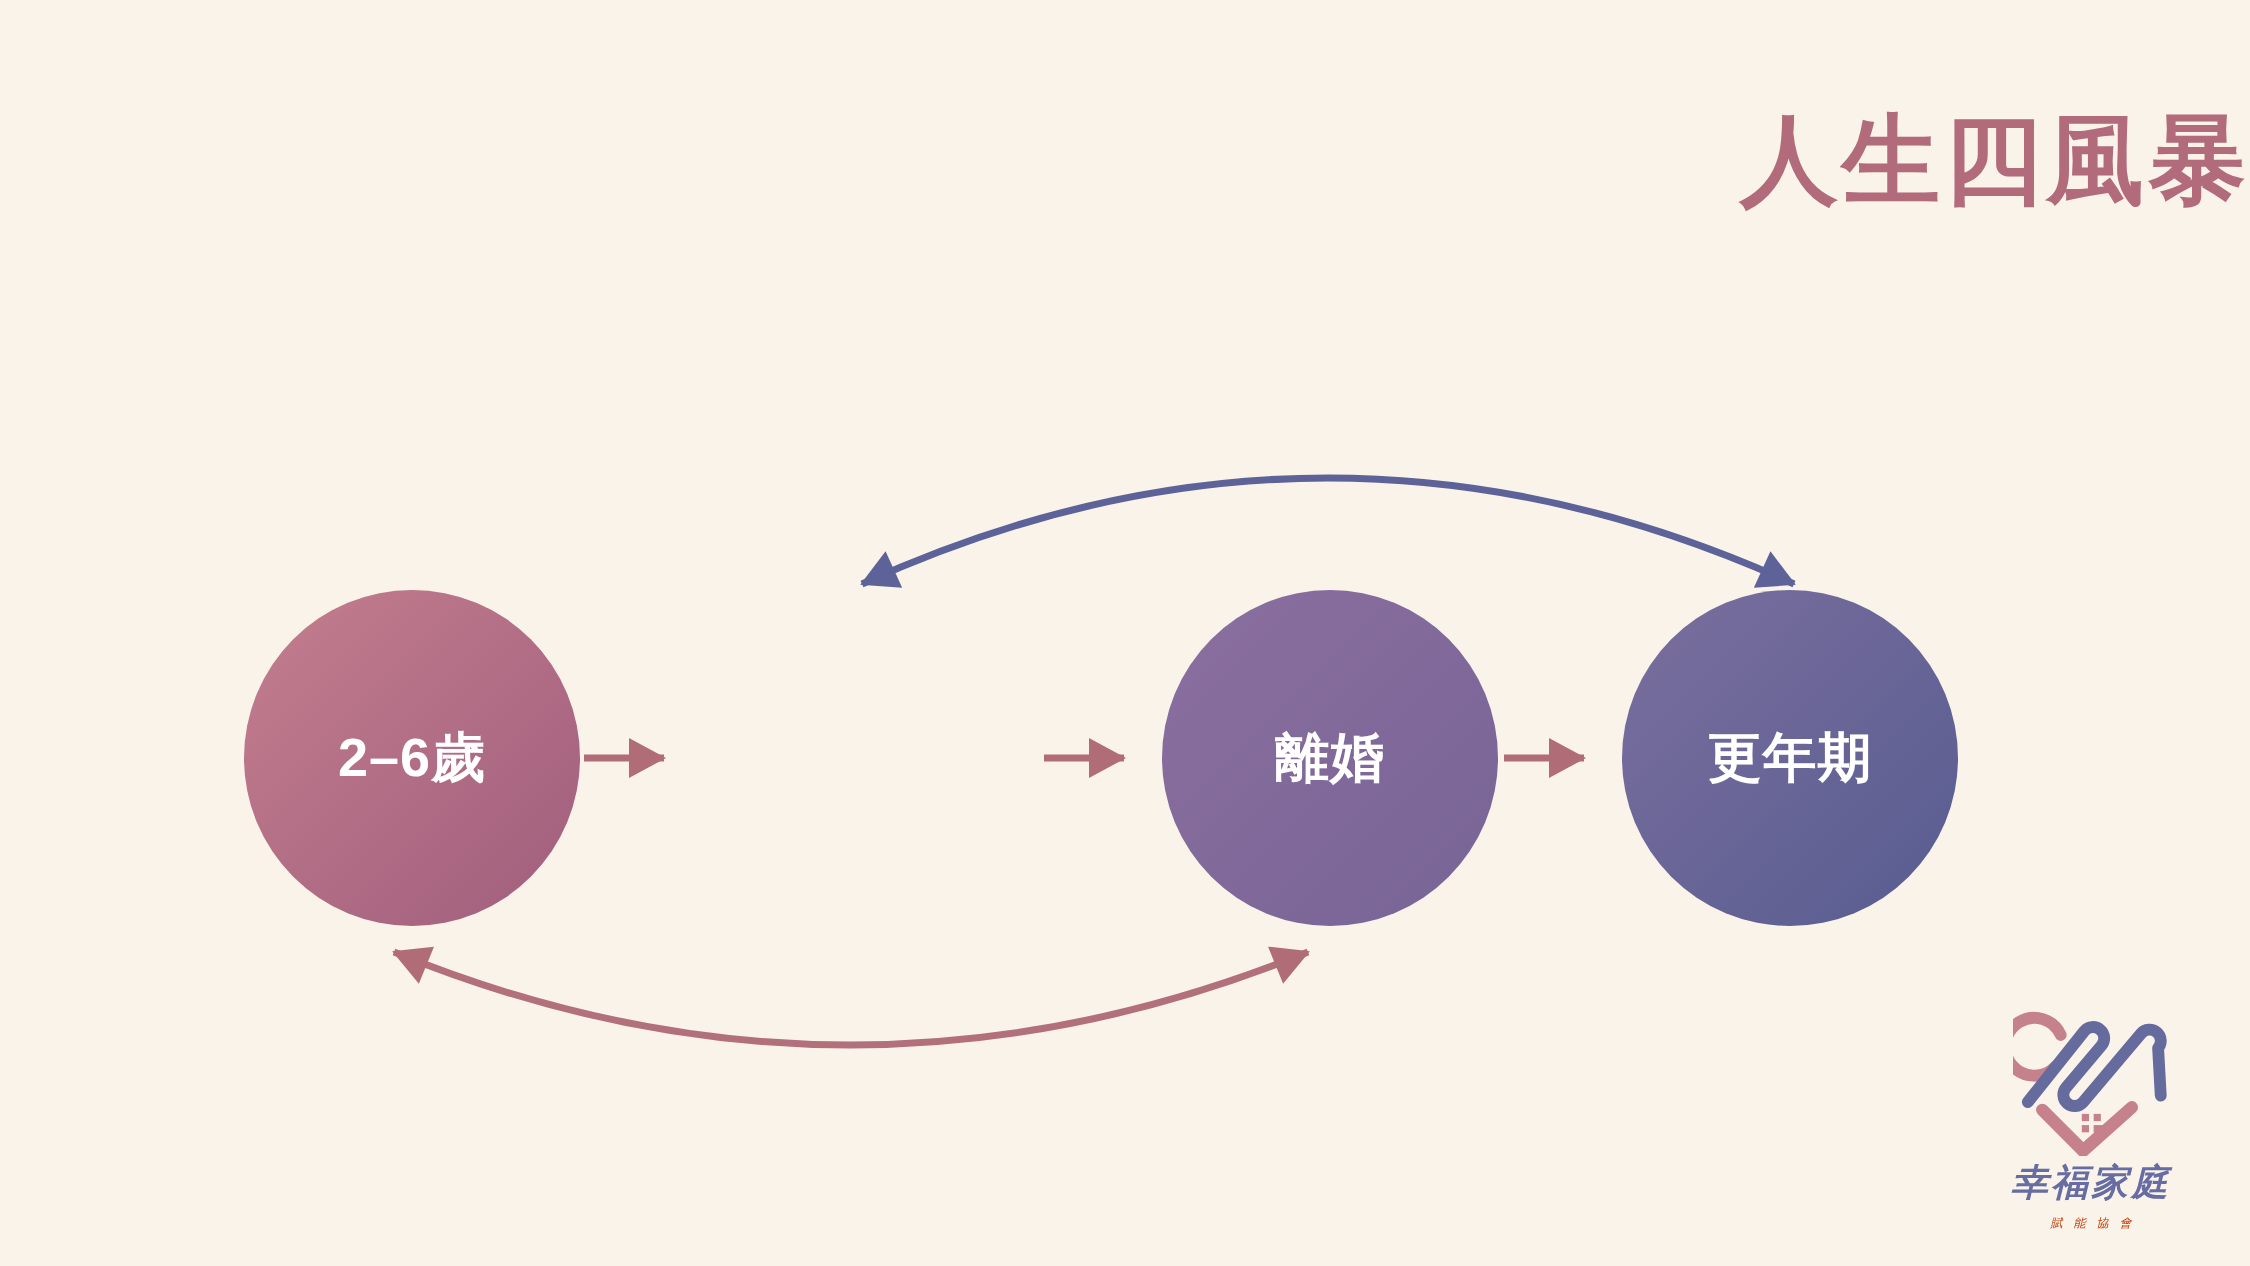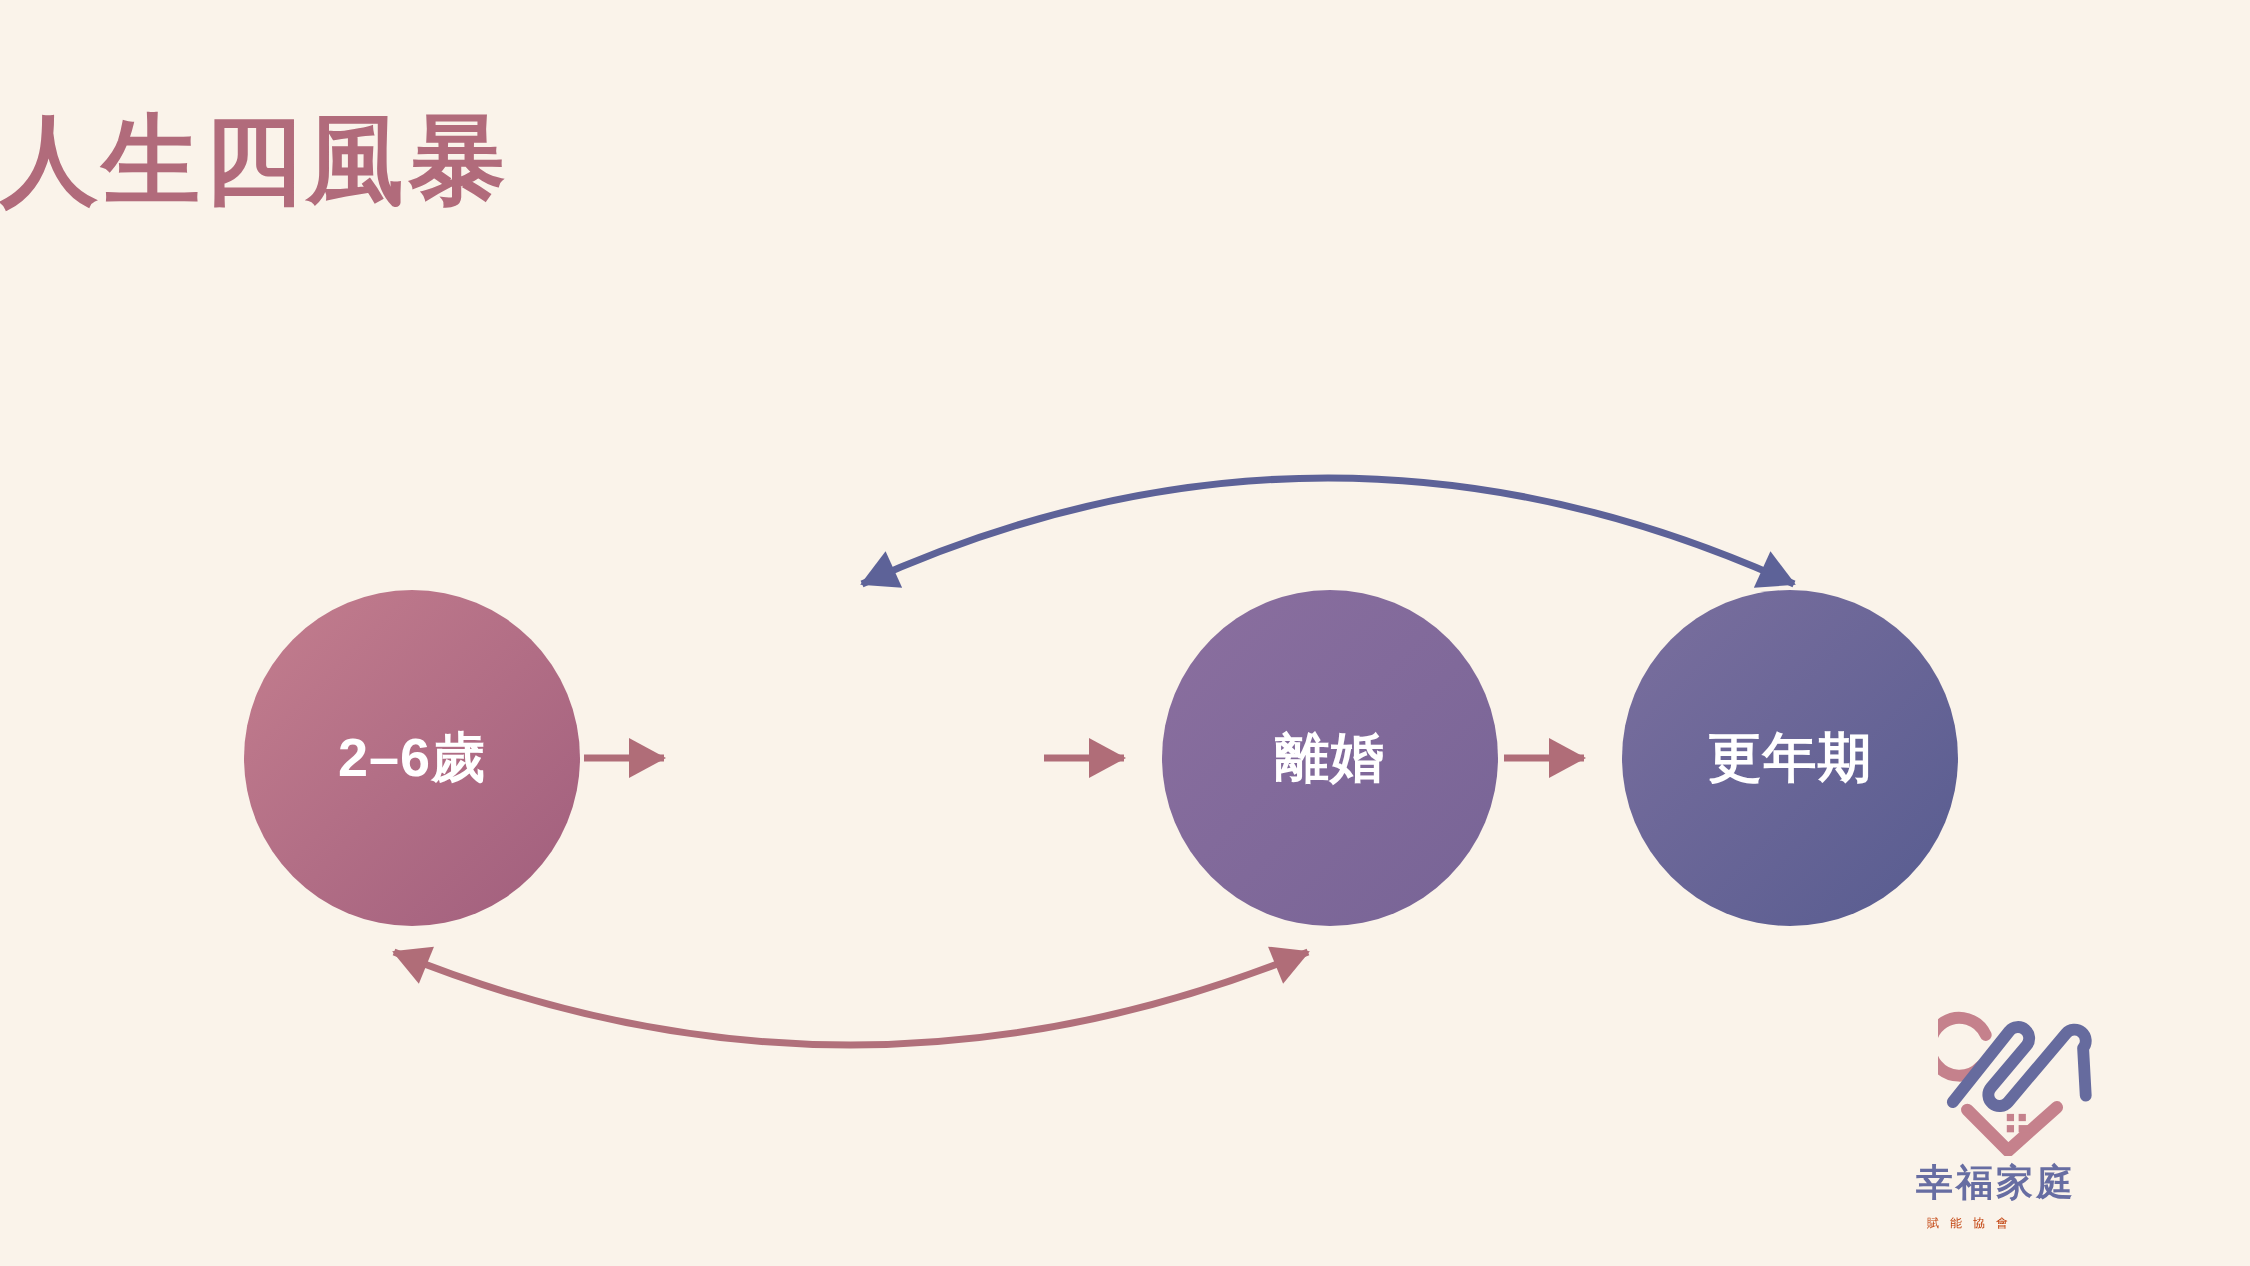--- a/index.html
+++ b/index.html
@@ -5,42 +5,44 @@
   html,body{margin:0;padding:0;}
   .slide{
     position:relative;
     width:2250px;height:1266px;
     background:#faf3ea;
     overflow:hidden;
     font-family:"Liberation Sans", sans-serif;
   }
   .title{
     position:absolute;top:96px;left:0;width:100%;
-    text-align:left;
+    text-align:right;
     font-size:98px;font-weight:700;letter-spacing:4px;
     color:#b16b7b;margin:0;
   }
   .subtitle{
     position:absolute;top:268px;left:0;width:100%;
     text-align:center;
     font-size:92px;font-weight:700;letter-spacing:4px;
     color:#5f669c;margin:0;
   }
   .arrow-layer{position:absolute;left:0;top:0;width:2250px;height:1266px;}
   .stage{
     position:absolute;width:336px;height:336px;border-radius:50%;
     display:flex;align-items:center;justify-content:center;
     color:#ffffff;font-weight:700;font-size:54px;letter-spacing:1px;
   }
   .stage-1{left:244px;top:590px;background:linear-gradient(135deg,#c47e8e 0%,#a05e7d 100%);}
   .stage-2{left:702px;top:591px;background:linear-gradient(135deg,#a87390 0%,#8d6590 100%);}
   .stage-3{left:1162px;top:590px;background:linear-gradient(135deg,#8b6f9f 0%,#776496 100%);}
   .stage-4{left:1622px;top:590px;background:linear-gradient(135deg,#7b6f9e 0%,#575c90 100%);}
   .logo{
-    position:absolute;left:1916px;top:1006px;width:200px;
+    position:absolute;left:1991px;top:1006px;width:200px;
+    text-align:center;
+    font-style:italic;
   }
   .logo svg{display:block;margin:0 auto;}
   .logo-name{
     margin:2px 0 0 0;
     font-size:37px;font-weight:700;letter-spacing:3px;
     color:#676da2;
   }
   .logo-tagline{
     margin:7px 0 0 0;
     font-size:12px;font-weight:400;letter-spacing:11px;

